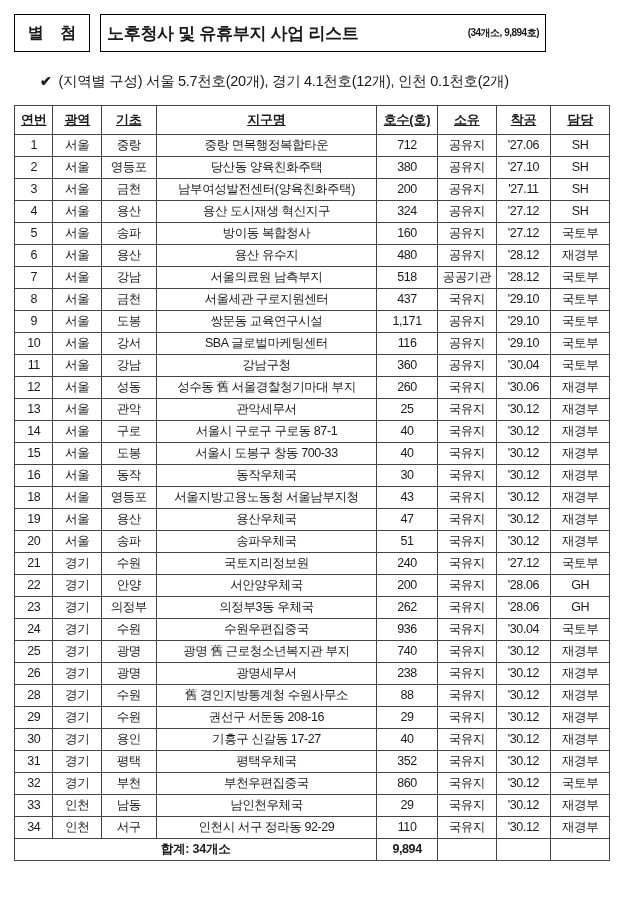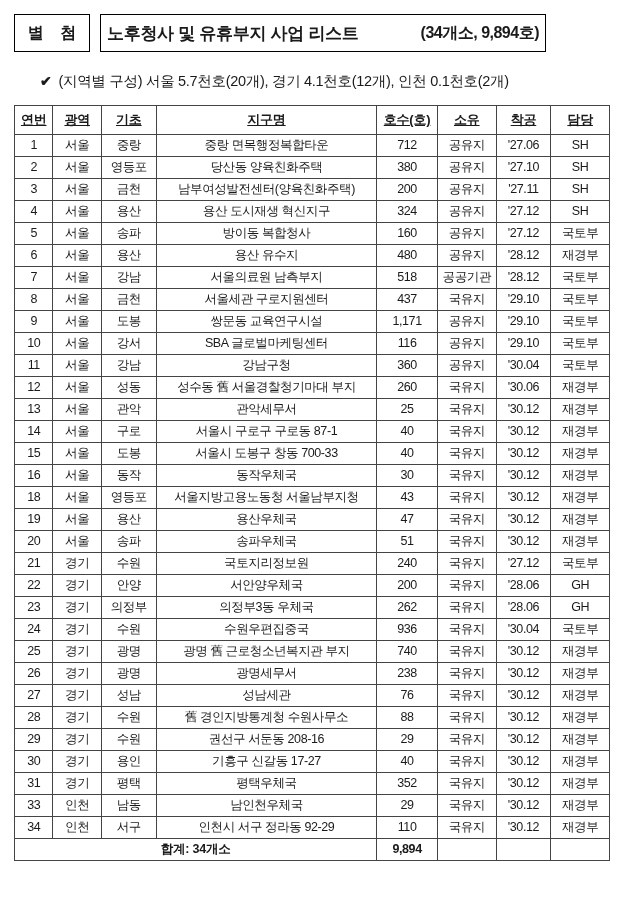--- a/index.html
+++ b/index.html
@@ -50,21 +50,21 @@
     justify-content: space-between;
     padding: 0 6px;
   }
   .title-text {
     font-size: 17px;
     font-weight: bold;
     letter-spacing: -0.3px;
     white-space: nowrap;
   }
   .title-sub {
-    font-size: 16px;
+    font-size: 10px;
     font-weight: bold;
     letter-spacing: -0.5px;
   }
 
   
   .note-line {
     margin: 20px 0 14px 26px;
     font-size: 14.5px;
     letter-spacing: -0.3px;
     display: flex;
@@ -403,30 +403,20 @@
           <td>26</td>
           <td>경기</td>
           <td>광명</td>
           <td class="name">광명세무서</td>
           <td>238</td>
           <td>국유지</td>
           <td>'30.12</td>
           <td>재경부</td>
         </tr>
         <tr>
-          <td>27</td>
-          <td>경기</td>
-          <td>성남</td>
-          <td class="name">성남세관</td>
-          <td>76</td>
-          <td>국유지</td>
-          <td>'30.12</td>
-          <td>재경부</td>
-        </tr>
-        <tr>
           <td>28</td>
           <td>경기</td>
           <td>수원</td>
           <td class="name">舊 경인지방통계청 수원사무소</td>
           <td>88</td>
           <td>국유지</td>
           <td>'30.12</td>
           <td>재경부</td>
         </tr>
         <tr>
@@ -451,20 +441,30 @@
         </tr>
         <tr>
           <td>31</td>
           <td>경기</td>
           <td>평택</td>
           <td class="name">평택우체국</td>
           <td>352</td>
           <td>국유지</td>
           <td>'30.12</td>
           <td>재경부</td>
+        </tr>
+        <tr>
+          <td>32</td>
+          <td>경기</td>
+          <td>부천</td>
+          <td class="name">부천우편집중국</td>
+          <td>860</td>
+          <td>국유지</td>
+          <td>'30.12</td>
+          <td>국토부</td>
         </tr>
         <tr>
           <td>33</td>
           <td>인천</td>
           <td>남동</td>
           <td class="name">남인천우체국</td>
           <td>29</td>
           <td>국유지</td>
           <td>'30.12</td>
           <td>재경부</td>

